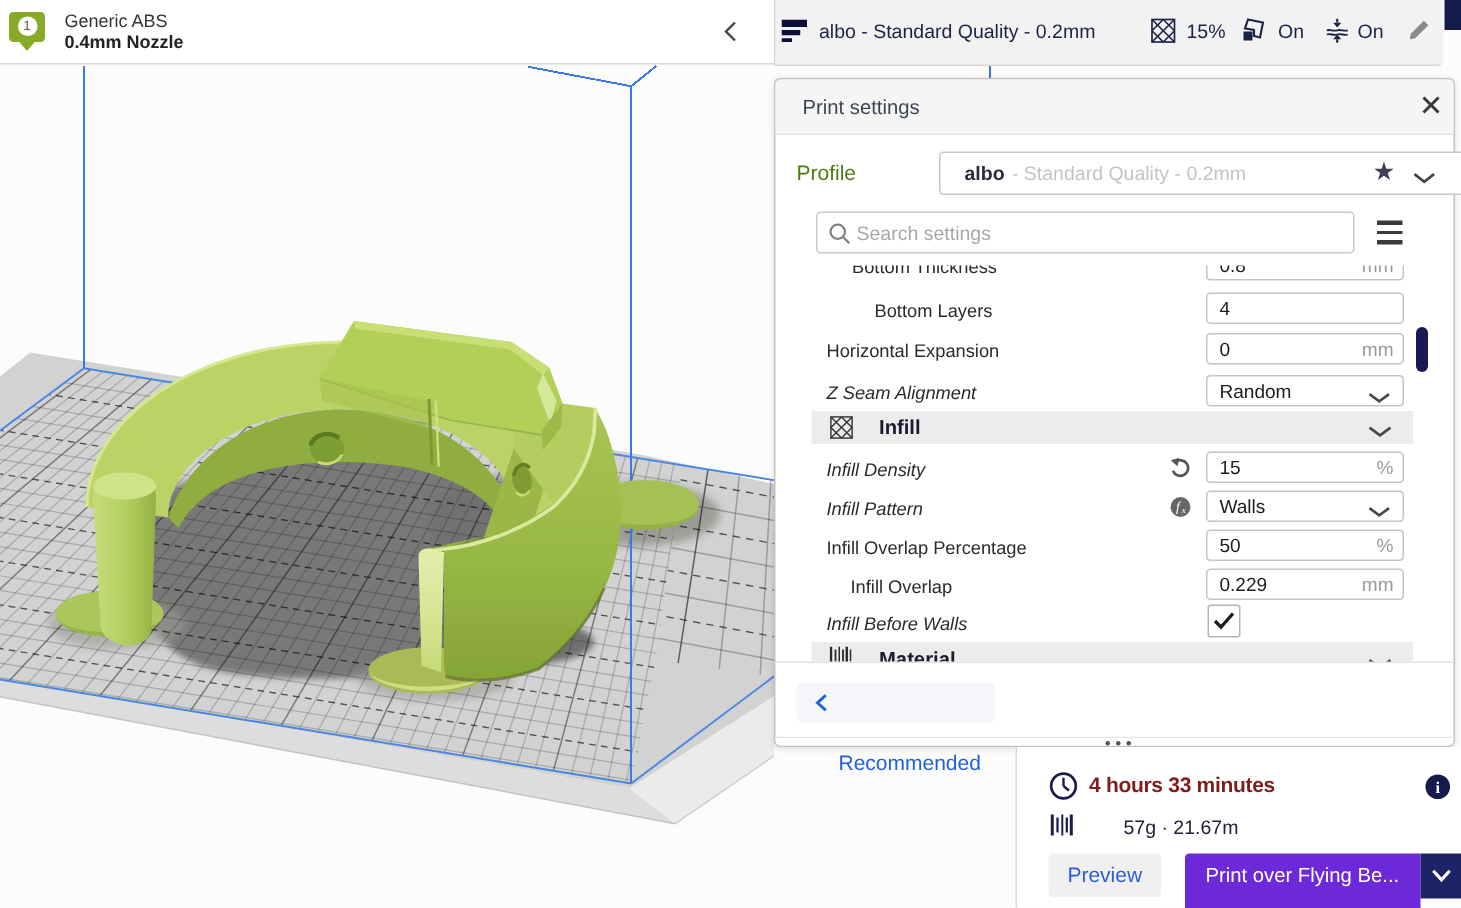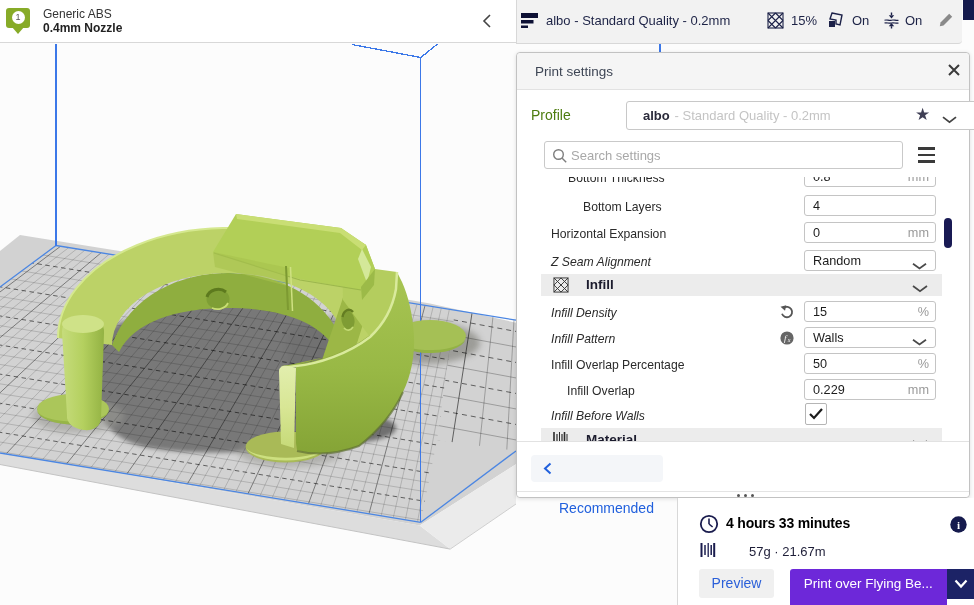--- a/index.html
+++ b/index.html
@@ -454,21 +454,21 @@
     <div style="position:absolute;left:234px;top:2px;width:3px;height:3px;border-radius:50%;background:#555;"></div>
   </div>
 </div>
 
 <div id="actpanel">
   <div class="abs" style="left:21px;top:16px;"><svg width="20" height="20" viewBox="0 0 20 20">
         <circle cx="10" cy="10" r="8.2" fill="none" stroke="#1a1c4e" stroke-width="1.8"></circle>
         <line x1="10" y1="10" x2="10" y2="4.5" stroke="#1a1c4e" stroke-width="1.6"></line>
         <line x1="10" y1="10" x2="13.6" y2="13" stroke="#1a1c4e" stroke-width="1.6"></line>
       </svg></div>
-  <div class="abs" style="left:48px;top:17px;font-size:14px;letter-spacing:-0.2px;font-weight:bold;color:#000000;">4 hours 33 minutes</div>
+  <div class="abs" style="left:48px;top:17px;font-size:14px;letter-spacing:-0.2px;font-weight:bold;color:#7f1d1d;">4 hours 33 minutes</div>
   <div class="abs" style="left:272px;top:18px;"><svg width="17" height="17" viewBox="0 0 17 17">
         <circle cx="8.5" cy="8.5" r="8.2" fill="#151a4d"></circle>
         <text x="8.5" y="12.6" text-anchor="middle" font-family="Liberation Serif, serif" font-weight="bold" font-size="11" fill="#fff">i</text>
       </svg></div>
   <div class="abs" style="left:22px;top:44px;"><svg width="20" height="16" viewBox="0 0 20 16">
         <g stroke="#1a1c4e">
           <line x1="1.5" y1="1" x2="1.5" y2="15" stroke-width="2"></line>
           <line x1="5" y1="3" x2="5" y2="13" stroke-width="1.5"></line>
           <line x1="8.2" y1="1" x2="8.2" y2="15" stroke-width="1.3"></line>
           <line x1="11.2" y1="3" x2="11.2" y2="13" stroke-width="1.5"></line>

